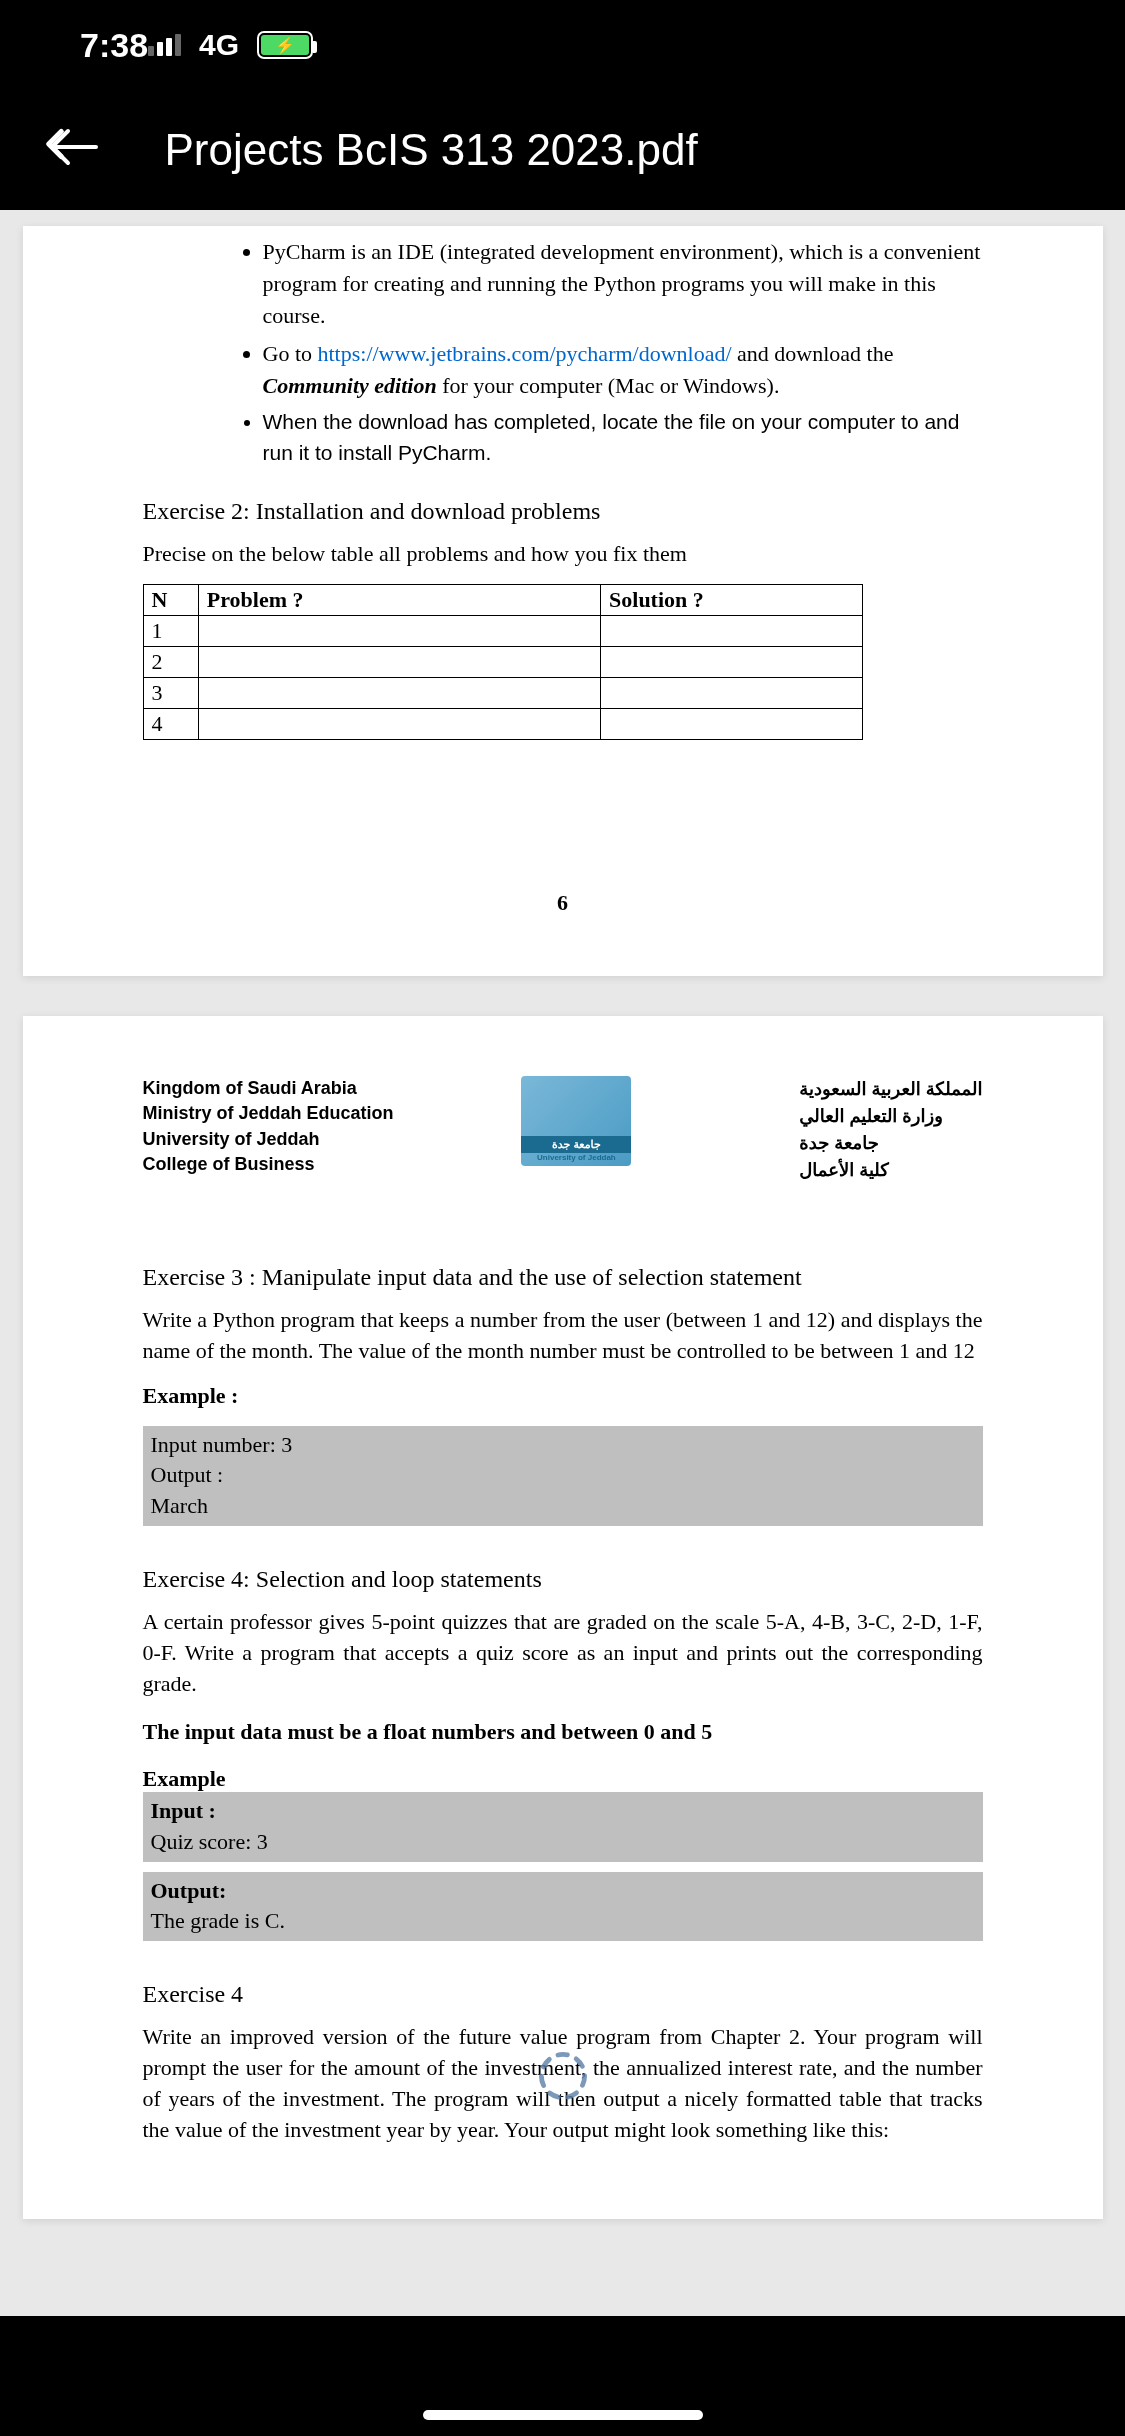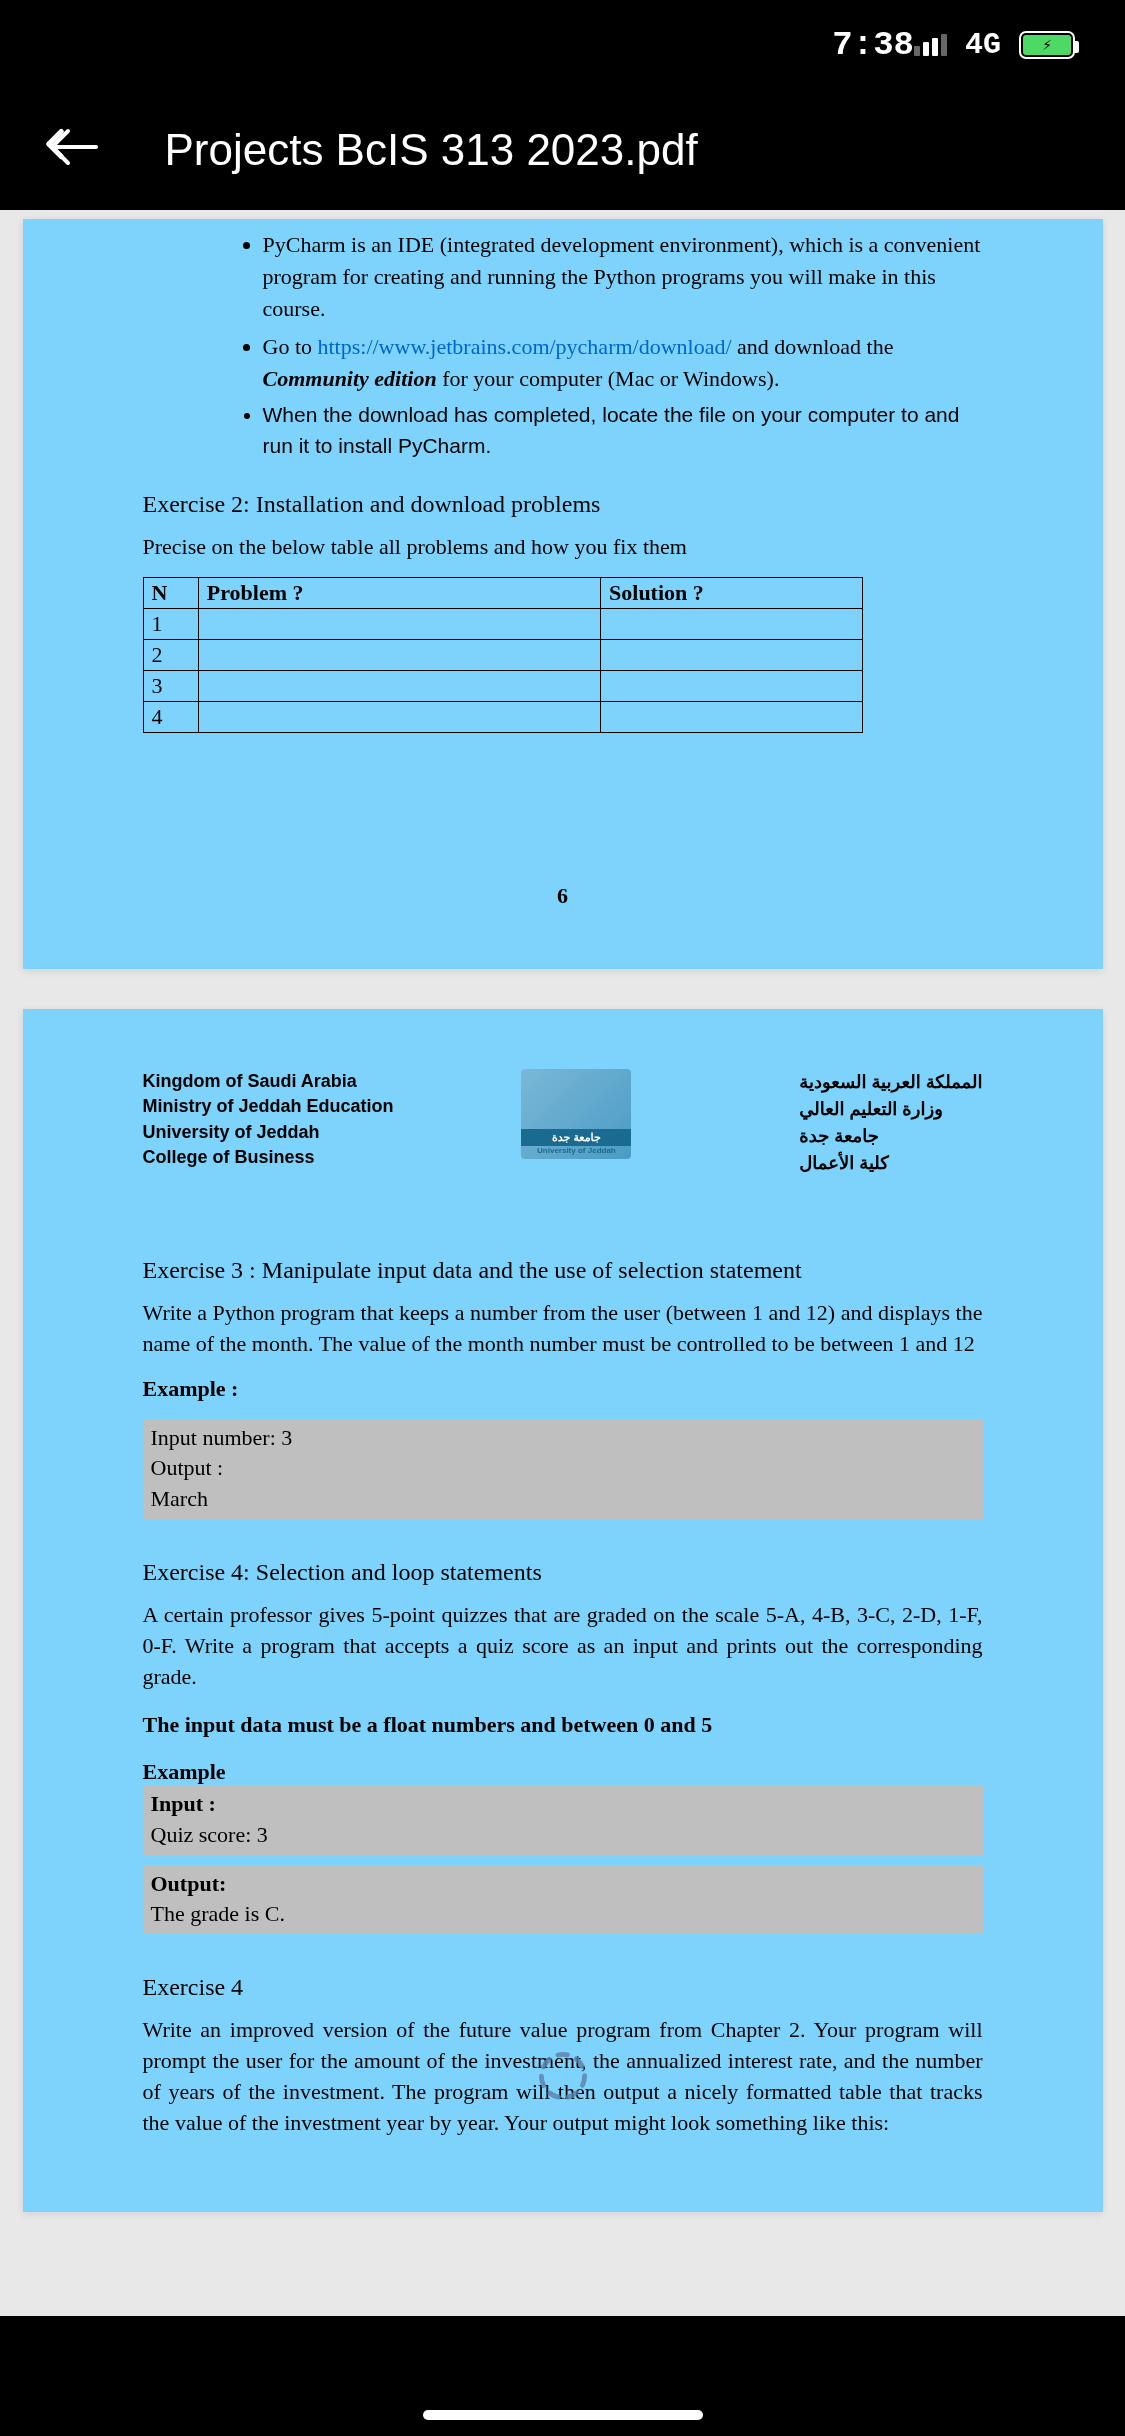--- a/index.html
+++ b/index.html
@@ -6,25 +6,24 @@
     body {
       font-family: -apple-system, BlinkMacSystemFont, Arial, sans-serif;
       background: #000;
       width: 1125px;
       height: 2436px;
       overflow: hidden;
     }
     .status-bar {
       height: 90px;
       display: flex;
-      justify-content: flex-end;
+      justify-content: flex-start;
       align-items: center;
       padding: 0 50px;
       color: #fff;
-      font-family: Liberation Mono, monospace;
     }
     .status-time { font-size: 34px; font-weight: 700; margin-left: 30px; }
     .status-right { display: flex; align-items: center; gap: 10px; }
     .signal-bars { display: flex; align-items: flex-end; gap: 3px; }
     .bar { width: 6px; background: #fff; border-radius: 1px; }
     .bar.dim { background: #666; }
     .network-label { font-size: 30px; font-weight: 600; margin: 0 8px; }
     .battery { width: 56px; height: 28px; border: 2.5px solid #fff; border-radius: 7px; position: relative; display: flex; align-items: center; padding: 2px; }
     .battery::after { content: ''; position: absolute; right: -6px; top: 8px; width: 4px; height: 12px; background: #fff; border-radius: 0 2px 2px 0; }
     .battery-fill { width: 100%; height: 100%; background: #4cd964; border-radius: 3px; display: flex; align-items: center; justify-content: center; }
@@ -39,22 +38,22 @@
     }
     .back-arrow { font-size: 52px; font-weight: 300; }
     .title { font-size: 44px; font-weight: 400; }
     .doc-viewer {
       background: #e8e8e8;
       height: calc(2436px - 90px - 120px - 120px);
       padding: 0;
       overflow: hidden;
     }
     .page {
-      background: #7dd3fc;
-      margin: 9px auto 40px auto;
+      background: #ffffff;
+      margin: 16px auto 40px auto;
       width: 1080px;
       padding: 0 120px 60px 120px;
       font-family: 'Times New Roman', serif;
       color: #000;
       box-shadow: 0 2px 8px rgba(0,0,0,0.1);
     }
     .page1 { padding-top: 10px; min-height: 750px; }
     .page2 { padding-top: 60px; min-height: 1100px; }
     .bullet-list { list-style: disc; padding-left: 120px; font-size: 22px; line-height: 1.45; margin-bottom: 30px; }
     .bullet-list li { margin-bottom: 6px; }

